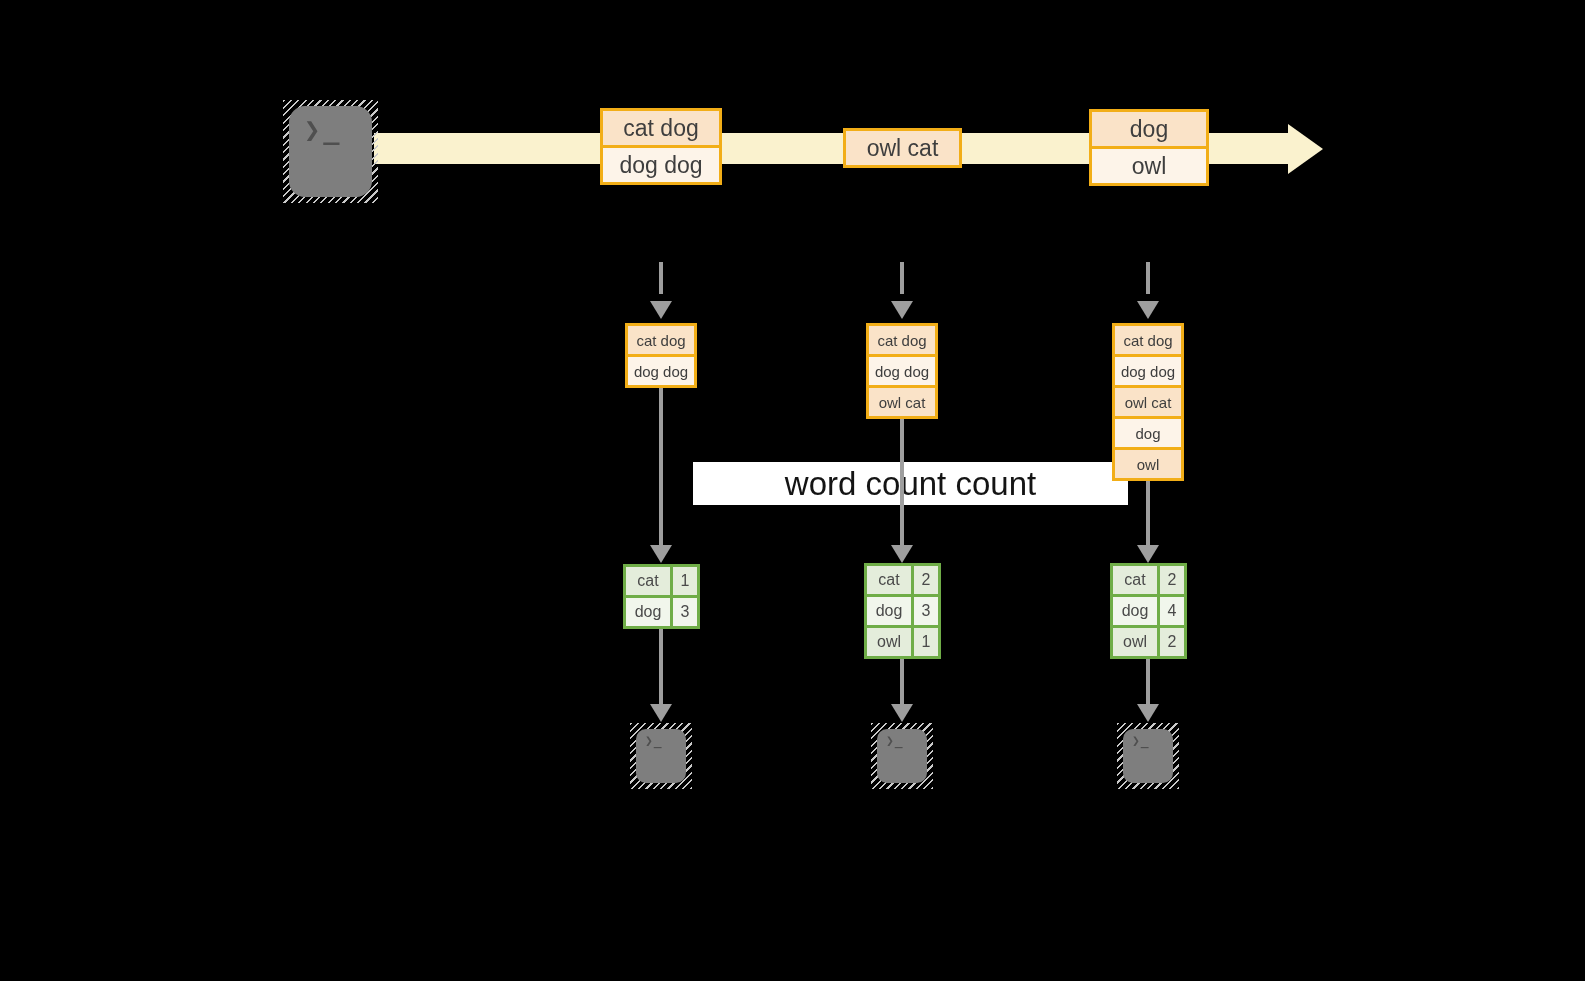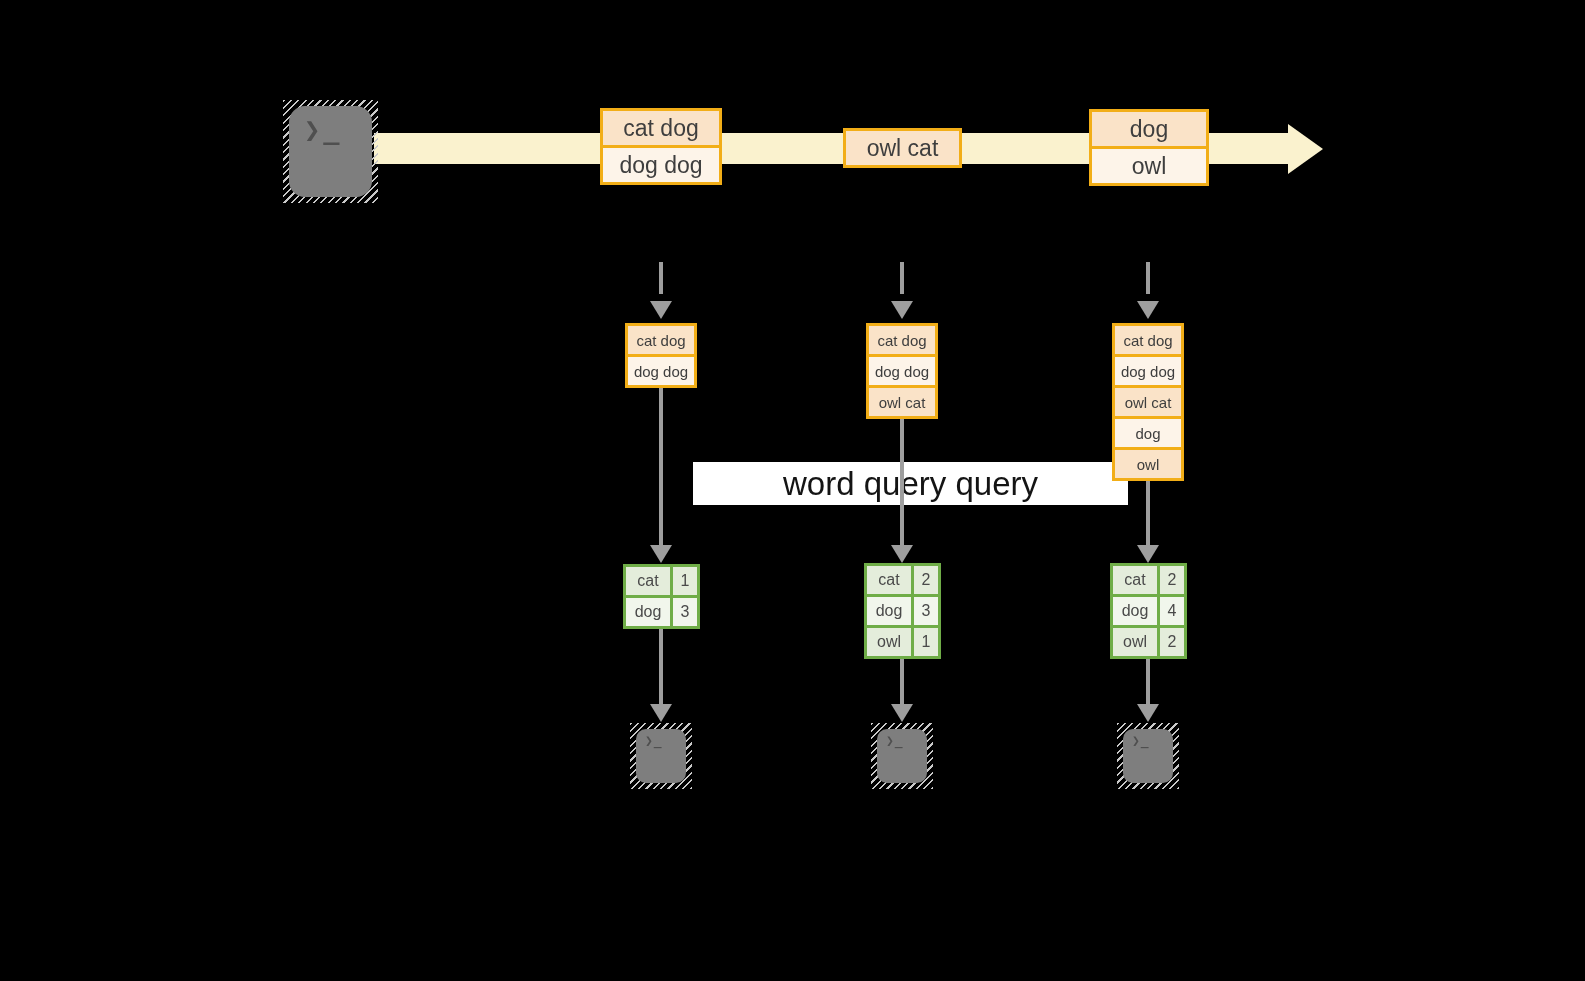--- a/index.html
+++ b/index.html
@@ -95,21 +95,21 @@
 </div>
 <div class="abs obox stack" style="left:1112px;">
   <div class="orow fill-d">cat dog</div>
   <div class="orow fill-l">dog dog</div>
   <div class="orow fill-d">owl cat</div>
   <div class="orow fill-l">dog</div>
   <div class="orow fill-d">owl</div>
 </div>
 
 <div class="abs query">
-  <span>word query query</span>
+  <span>word count count</span>
 </div>
 
 <div class="abs vline" style="left:659px;top:388px;height:157px;"></div>
 <div class="abs ahead" style="left:650px;top:545px;"></div>
 <div class="abs vline" style="left:900px;top:419px;height:126px;"></div>
 <div class="abs ahead" style="left:891px;top:545px;"></div>
 <div class="abs vline" style="left:1146px;top:481px;height:64px;"></div>
 <div class="abs ahead" style="left:1137px;top:545px;"></div>
 
 <div class="abs gtable" style="left:623px;top:564px;">

